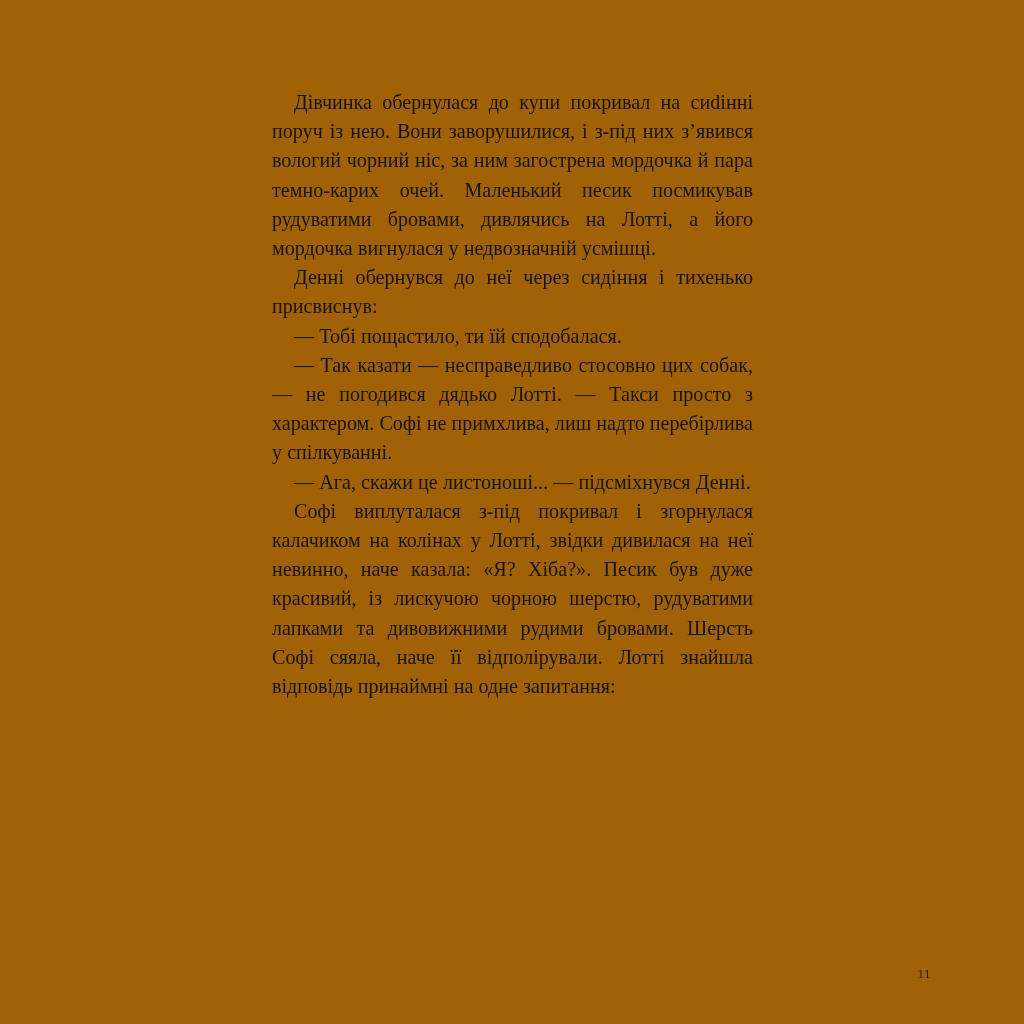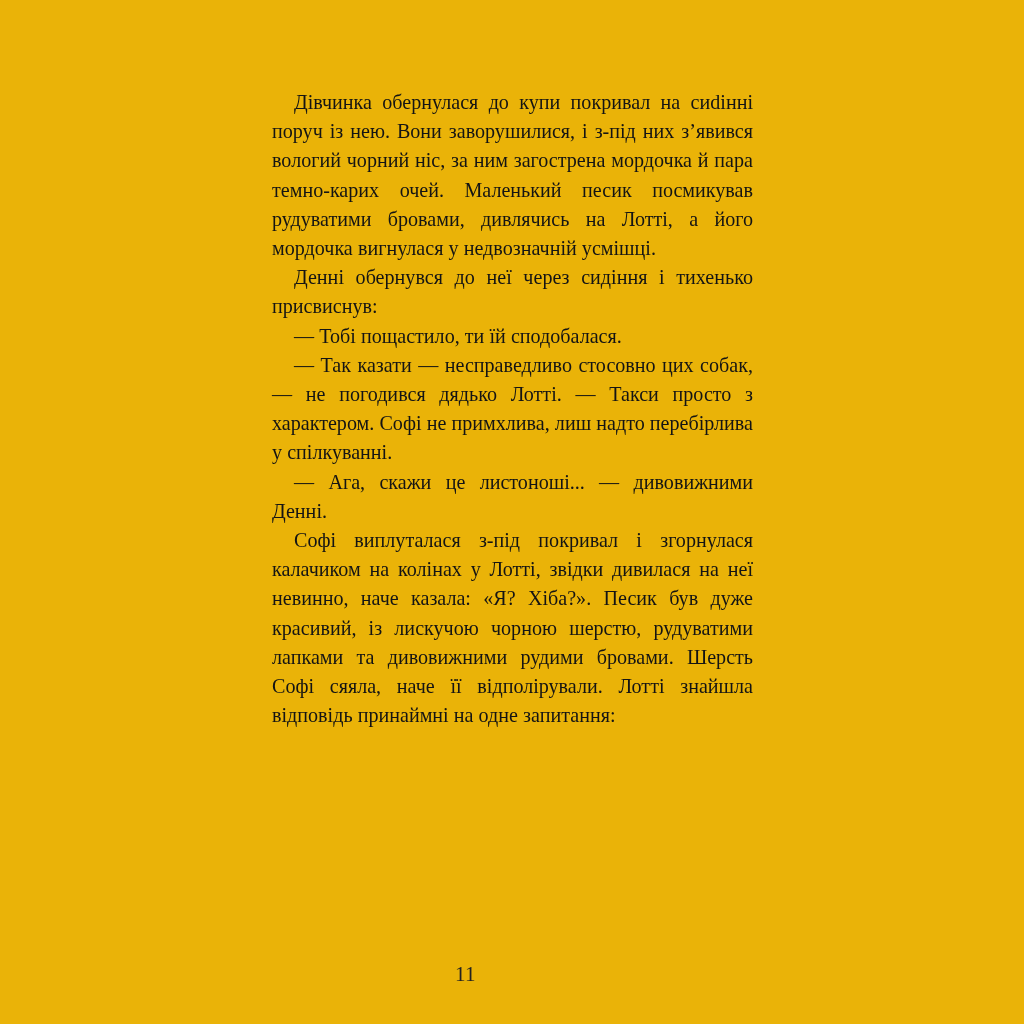--- a/index.html
+++ b/index.html
@@ -7,21 +7,21 @@
     margin: 0;
     padding: 0;
     background: #ffffff;
   }
 
   .page {
     position: relative;
     width: 1024px;
     height: 1024px;
     margin: 0 auto;
-    background: #eab308;
+    background: #a16207;
     overflow: hidden;
     font-family: "Liberation Serif", "DejaVu Serif", serif;
     color: #141414;
     -webkit-font-smoothing: antialiased;
   }
 
   .text-block {
     position: absolute;
     left: 272px;
     top: 88px;
@@ -44,37 +44,37 @@
   
   .para:last-child {
     margin-bottom: 8px;
   }
 
   .folio {
     position: absolute;
     top: 963px;
     left: 0;
     width: 931px;
-    text-align: center;
-    font-size: 21px;
+    text-align: right;
+    font-size: 13px;
     line-height: 22px;
     letter-spacing: 0.5px;
     color: #222222;
     font-family: "Liberation Serif", "DejaVu Serif", serif;
   }
 </style>
 </head>
 <body>
 
 <div class="page">
 
   <div class="text-block">
     <p class="para">Дівчинка обернулася до купи покривал на си­dінні поруч із нею. Вони заворушилися, і з-під них з’явився вологий чорний ніс, за ним загострена мордочка й пара темно-карих очей. Маленький песик посмикував рудуватими бровами, дивлячись на Лотті, а його мордочка вигнулася у недвозначній усмішці.</p>
     <p class="para">Денні обернувся до неї через сидіння і тихенько присвиснув:</p>
     <p class="para">— Тобі пощастило, ти їй сподобалася.</p>
     <p class="para">— Так казати — несправедливо стосовно цих собак, — не погодився дядько Лотті. — Такси про­сто з характером. Софі не примхлива, лиш надто перебірлива у спілкуванні.</p>
-    <p class="para">— Ага, скажи це листоноші... — дивовижними Денні.</p>
+    <p class="para">— Ага, скажи це листоноші... — підсміхнувся Денні.</p>
     <p class="para">Софі виплуталася з-під покривал і згорнулася калачиком на колінах у Лотті, звідки дивилася на неї невинно, наче казала: «Я? Хіба?». Песик був дуже красивий, із лискучою чорною шерстю, руду­ватими лапками та дивовижними рудими бровами. Шерсть Софі сяяла, наче її відполірували. Лотті знайшла відповідь принаймні на одне запитання:</p>
   </div>
 
   <div class="folio">11</div>
 
 </div>
 
 </body></html>

